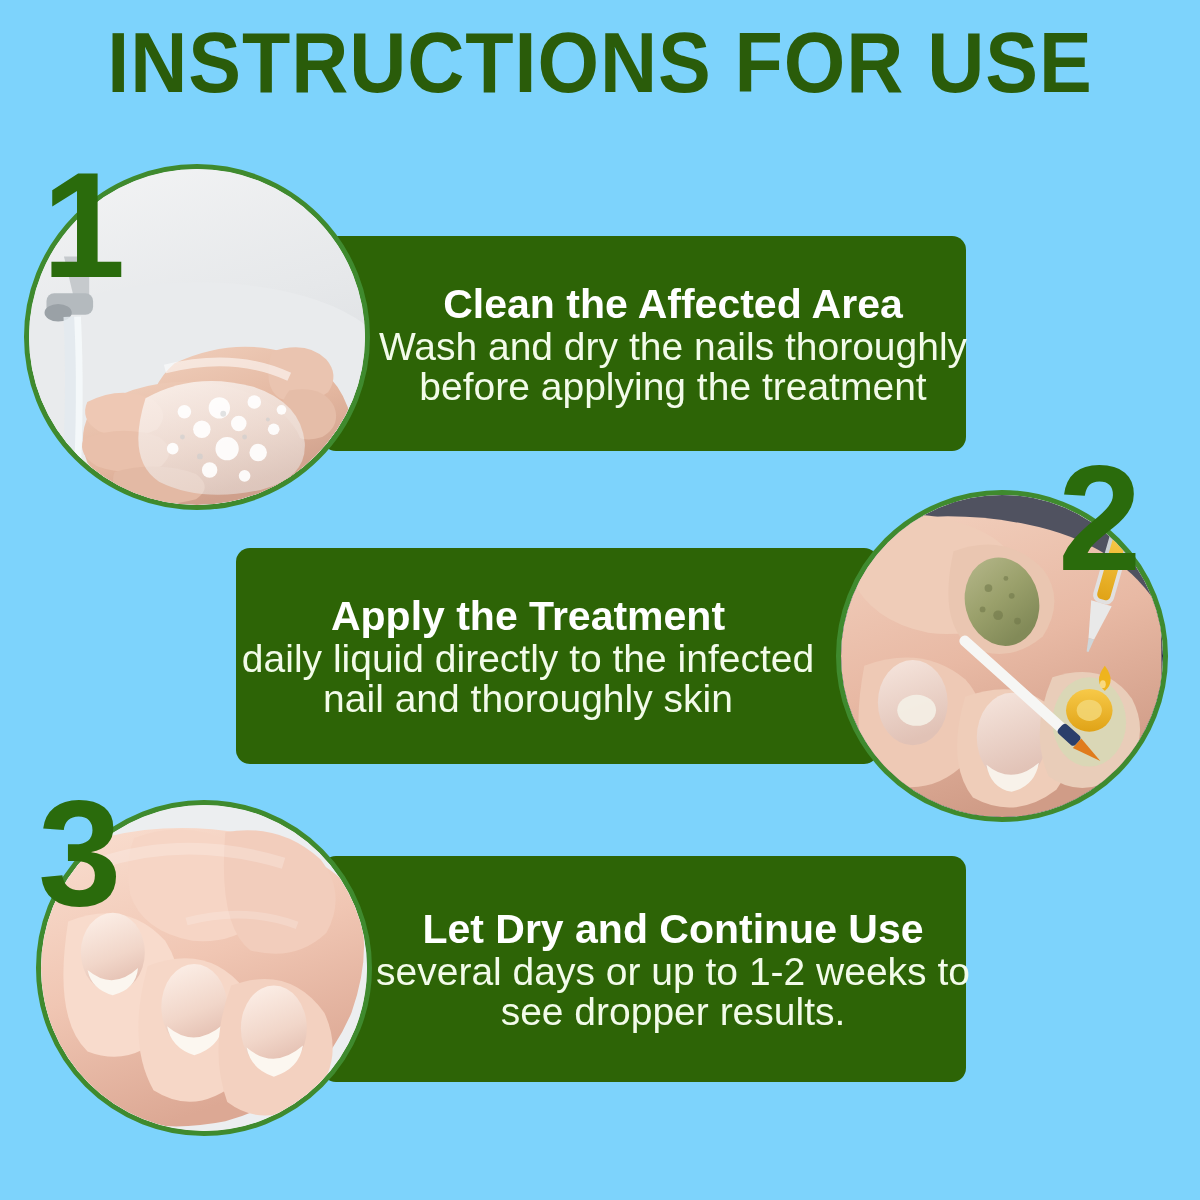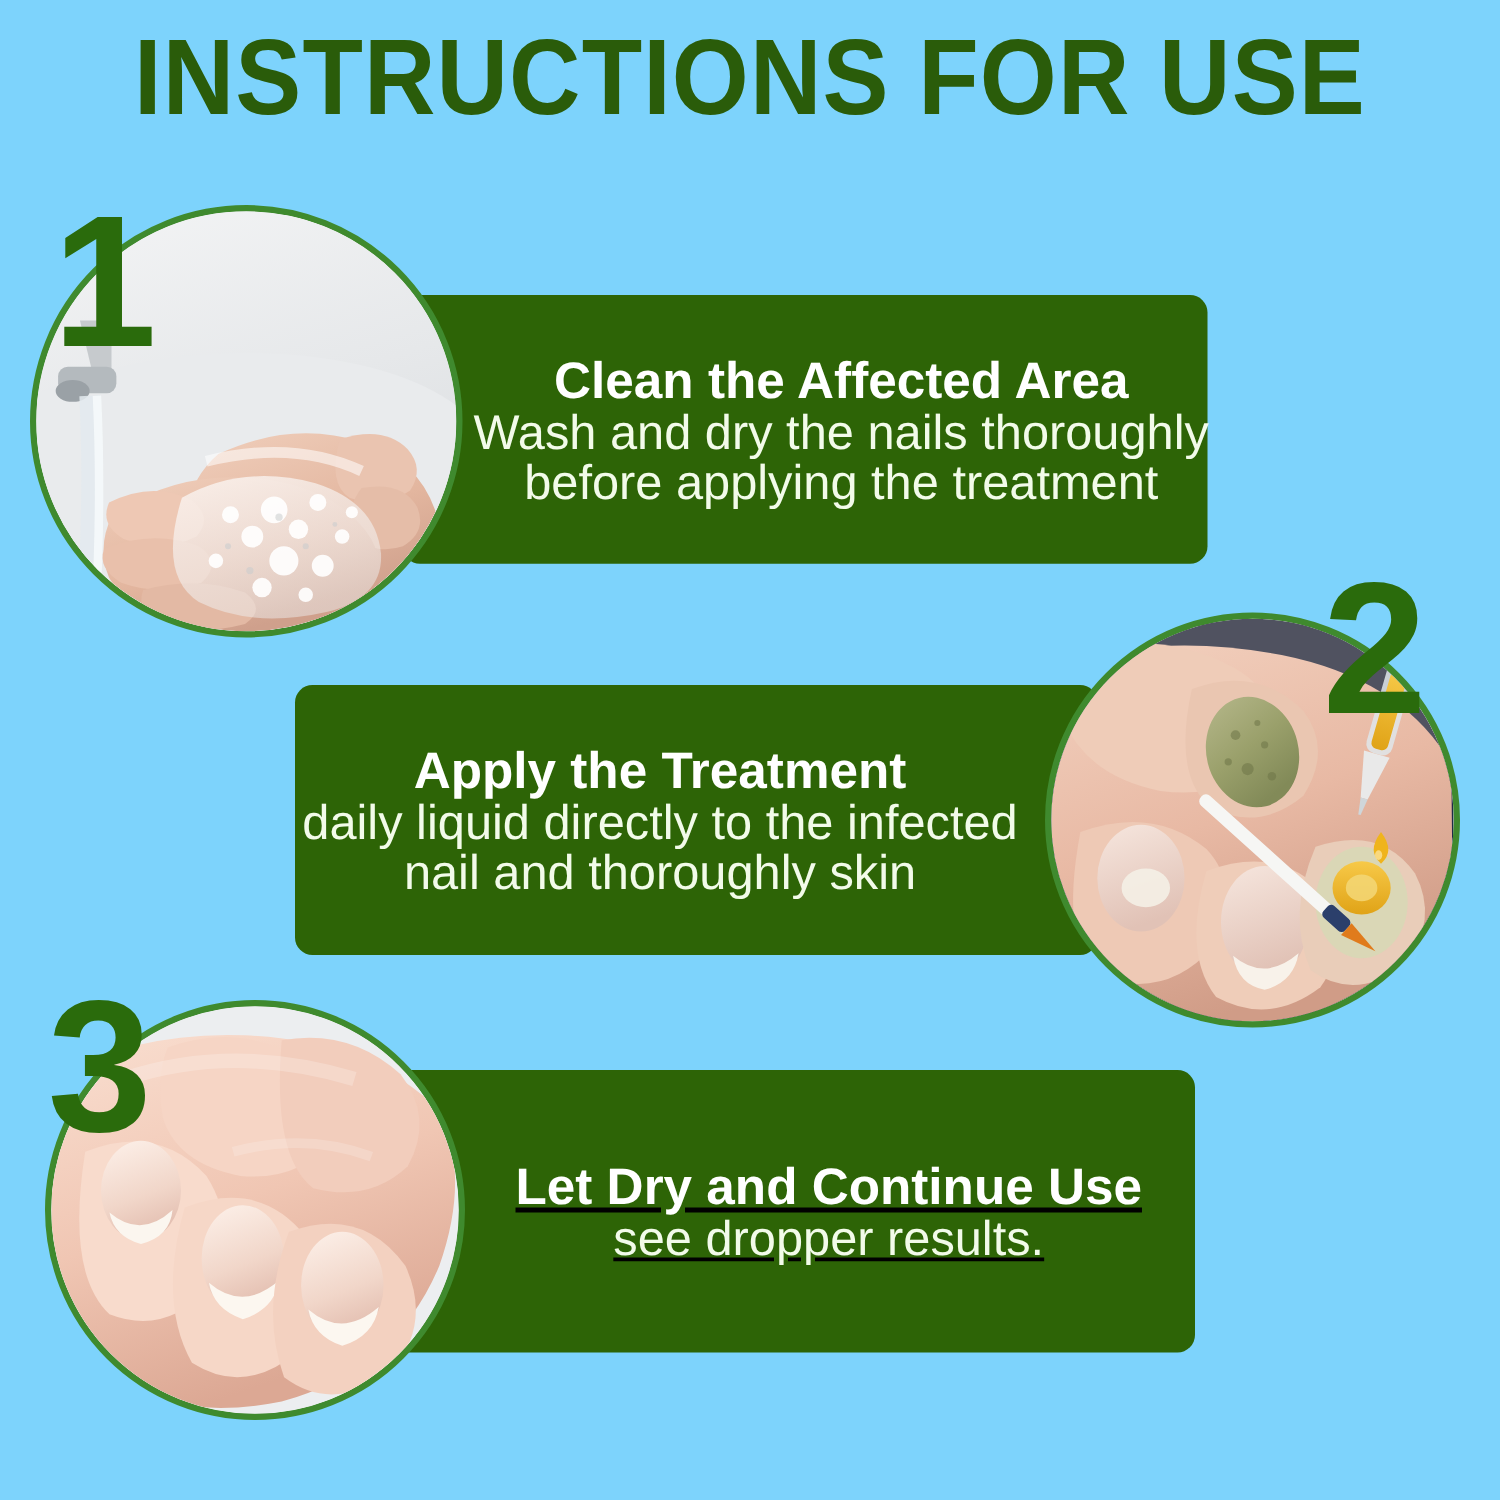--- a/index.html
+++ b/index.html
@@ -77,26 +77,25 @@
   
   #card-2 {
     left: 236px;
     top: 548px;
     width: 642px;
     height: 216px;
     padding: 0 84px 0 26px;
   }
   
   #card-3 {
-    left: 312px;
+    left: 322px;
     top: 856px;
     width: 644px;
     height: 226px;
     padding: 0 26px 0 84px;
-    text-decoration: underline;
   }
 
   
   .circle {
     position: absolute;
     border-radius: 50%;
     border: 5px solid #3f8a2e;
     box-sizing: border-box;
     overflow: hidden;
     background: #eceff1;
@@ -293,20 +292,21 @@
         <ellipse cx="270" cy="195" rx="3" ry="4" fill="#fadf90" opacity="0.85"></ellipse>
       </svg>
     </div>
   </div>
 
   <div class="step-number" id="step-number-2">2</div>
 
   <div class="card" id="card-3">
     <div class="card-heading">Let Dry and Continue Use</div>
     <div class="card-body">
+      <span>several days or up to 1-2 weeks to</span>
       <span>see dropper results.</span>
     </div>
   </div>
 
   <div class="circle" id="circle-3">
     <div class="photo">
       <svg viewBox="0 0 336 336" preserveAspectRatio="xMidYMid slice" aria-hidden="true">
         <defs>
           <linearGradient id="g3skin" x1="0" y1="0" x2="0.4" y2="1">
             <stop offset="0%" stop-color="#fae0d2"></stop>

